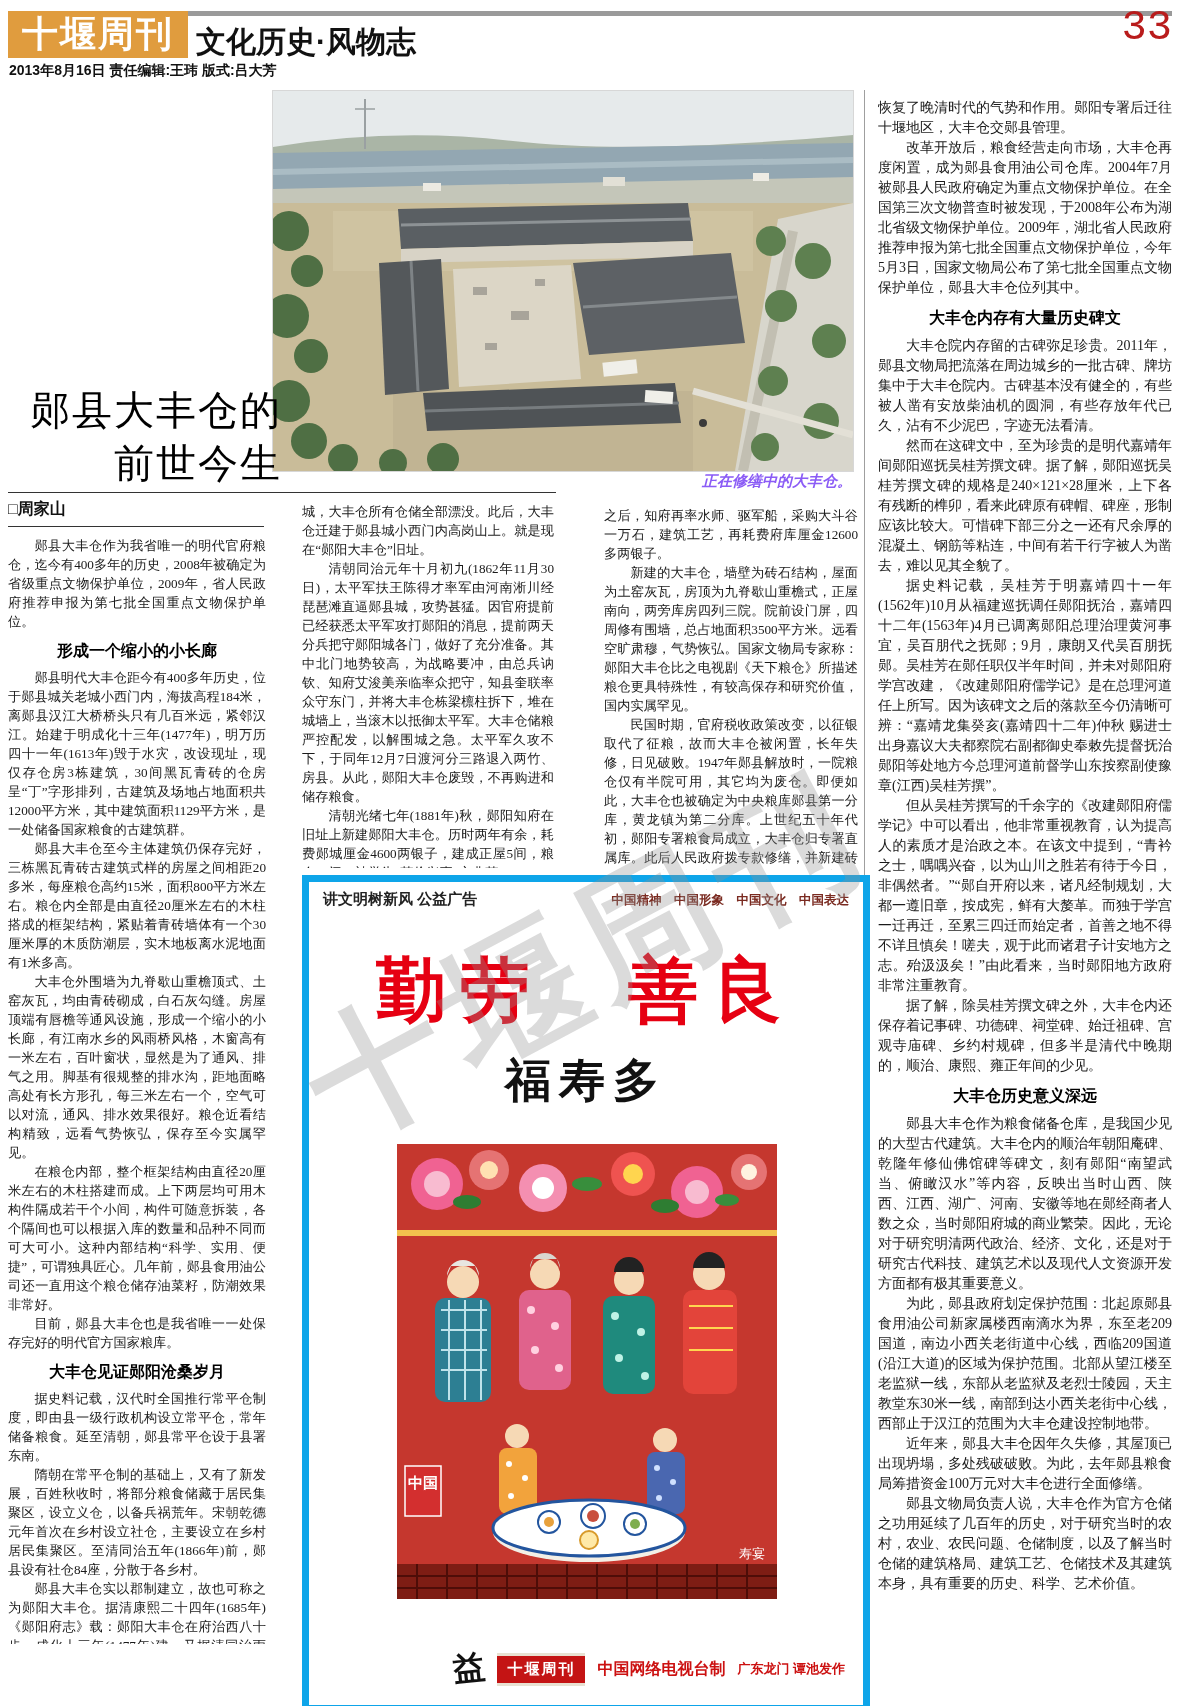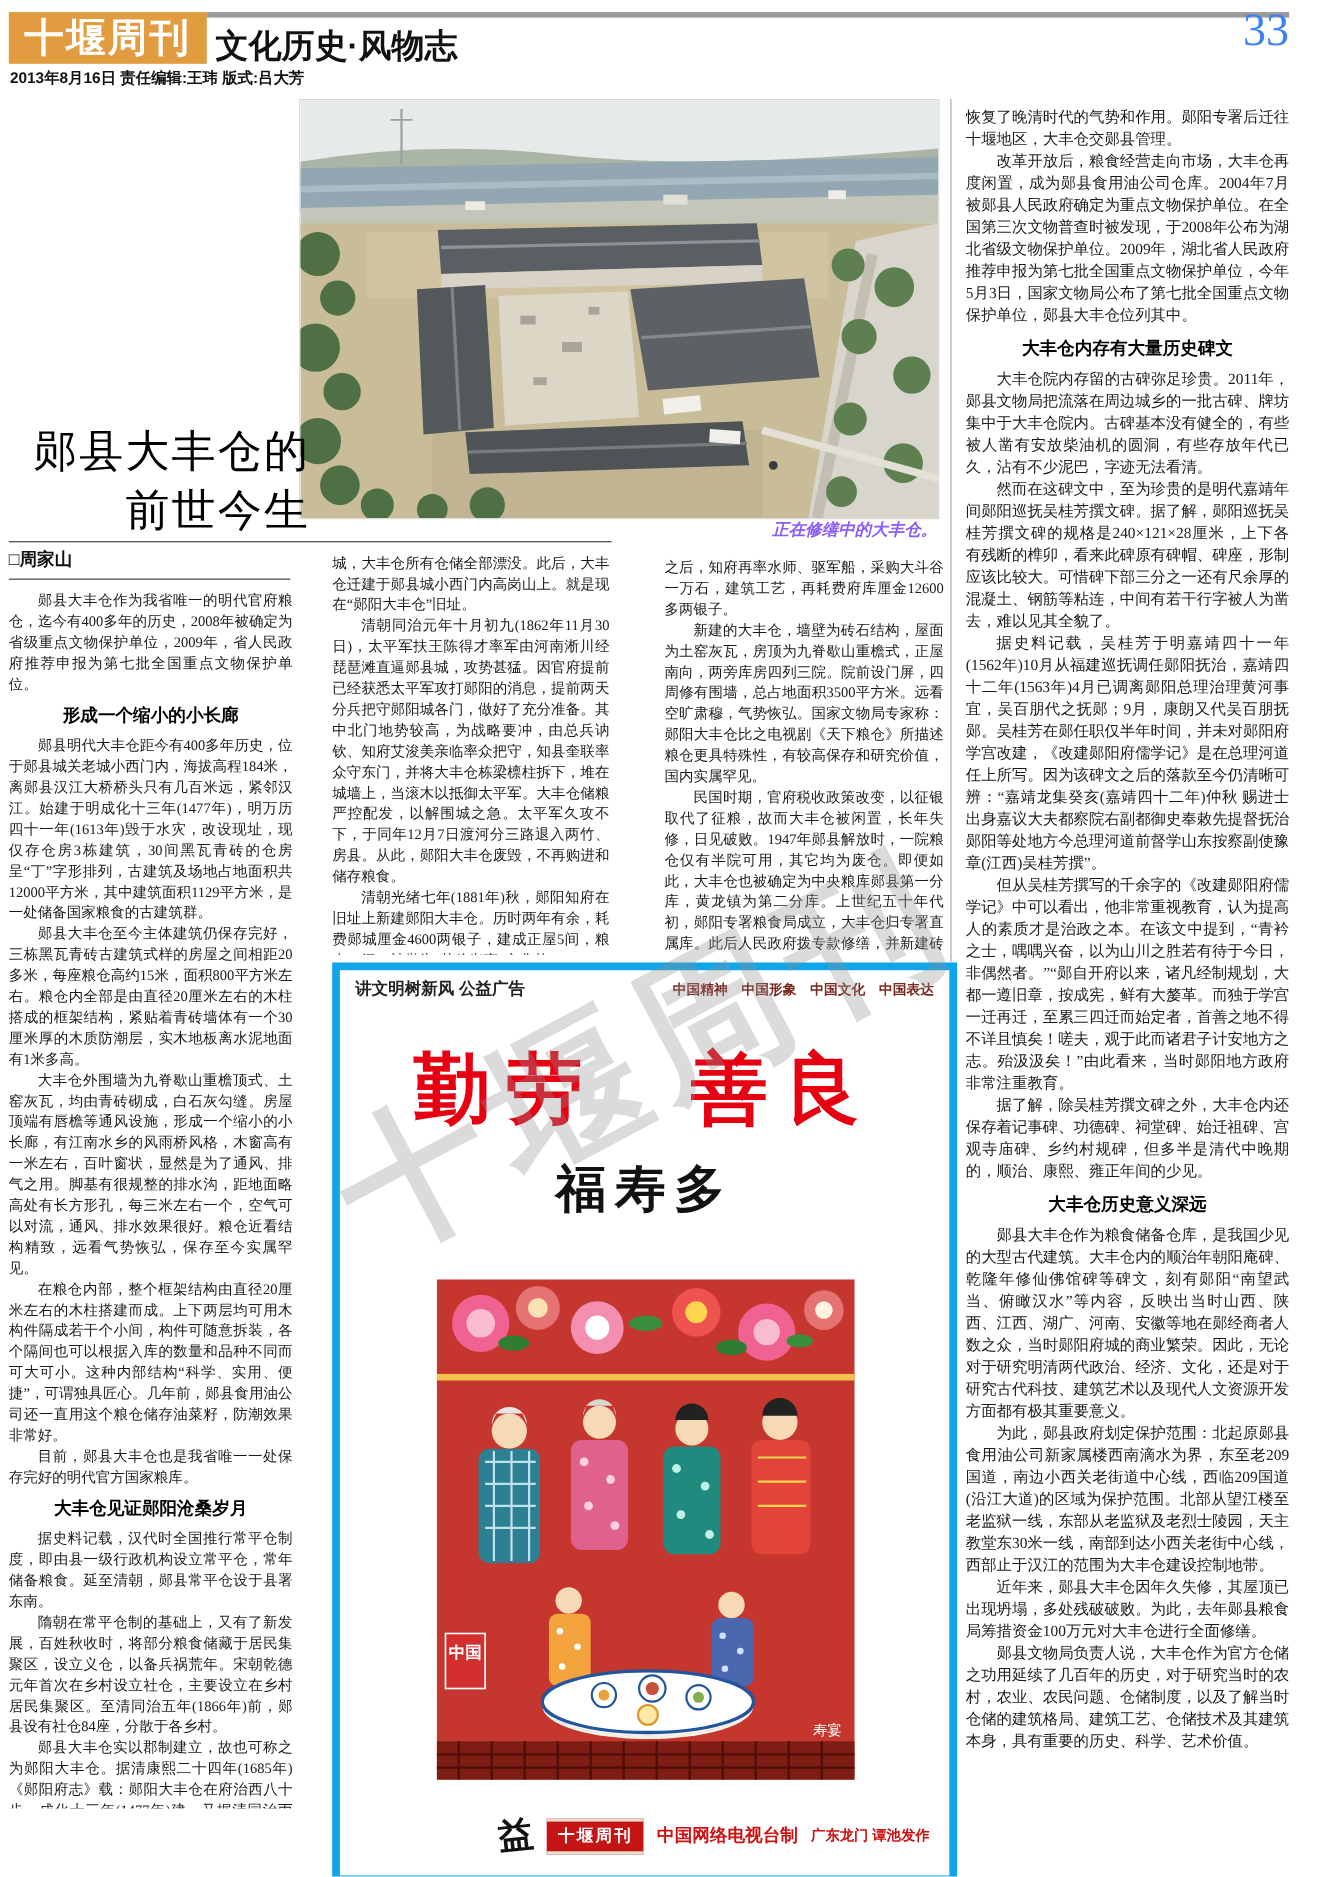--- a/index.html
+++ b/index.html
@@ -10,22 +10,22 @@
   
   .masthead-box{left:8px;top:11px;width:180px;height:47px;background:#e09c3e;
     display:flex;align-items:center;justify-content:center;}
   .masthead-box span{color:#fff;font-weight:bold;font-size:36px;letter-spacing:2px;
     font-family:"Liberation Serif","DejaVu Serif",serif;}
   .topbar{left:188px;top:11px;width:984px;height:5px;background:#9a9a9a;}
   .section-title{left:196px;top:22px;font-family:"Liberation Sans","DejaVu Sans",sans-serif;
     font-weight:bold;font-size:30px;color:#111;}
   .dateline{left:9px;top:62px;font-family:"Liberation Sans","DejaVu Sans",sans-serif;
     font-weight:bold;font-size:14px;color:#111;}
-  .page-number{top:4px;right:28px;font-family:Liberation Serif, serif;
-    font-size:42px;color:#3b82f6;}
+  .page-number{top:4px;right:28px;font-family:Liberation Mono, monospace;
+    font-size:42px;color:#b91c1c;}
 
   
   .photo{left:272px;top:90px;width:580px;height:380px;border:1px solid #d7d7d7;overflow:hidden;}
   .photo svg{display:block;}
   .photo-caption{left:272px;top:472px;width:580px;text-align:right;
     font-family:"Liberation Sans","DejaVu Sans",sans-serif;
     font-weight:bold;font-style:italic;font-size:15px;color:#8b5cf6;}
 
   
   .article-title{left:30px;top:384px;font-weight:normal;font-size:40px;line-height:53px;
@@ -57,21 +57,21 @@
   .ad-top{position:absolute;left:14px;right:14px;top:8px;display:flex;justify-content:space-between;
     font-family:"Liberation Sans","DejaVu Sans",sans-serif;font-weight:bold;}
   .ad-tag-left{font-size:15px;color:#222;}
   .ad-tag-right{font-size:12.5px;color:#7a2a20;padding-top:2px;}
   .ad-headline{position:absolute;left:0;right:0;top:62px;text-align:center;
     font-weight:bold;font-size:70px;letter-spacing:14px;color:#e60012;
     font-family:"Liberation Serif","DejaVu Serif",serif;}
   .ad-subhead{position:absolute;left:0;right:0;top:168px;text-align:center;
     font-weight:bold;font-size:46px;letter-spacing:8px;color:#111;
     font-family:"Liberation Sans","DejaVu Sans",sans-serif;}
-  .painting{position:absolute;left:88px;top:262px;width:346px;height:455px;margin-top:19px;}
+  .painting{position:absolute;left:88px;top:262px;width:346px;height:455px;}
   .ad-credits{position:absolute;left:0;right:18px;bottom:14px;display:flex;align-items:center;
     justify-content:flex-end;gap:12px;}
   .yi-logo{font-size:32px;font-weight:bold;color:#111;
     font-family:"Liberation Serif","DejaVu Serif",serif;transform:rotate(-6deg);}
   .brand-box{background:#c41414;color:#fff;font-weight:bold;font-size:15px;
     padding:4px 10px;font-family:"Liberation Serif","DejaVu Serif",serif;letter-spacing:2px;
     border-top:3px solid #e8e1d2;border-bottom:3px solid #e8e1d2;}
   .credit-text{font-family:"Liberation Sans","DejaVu Sans",sans-serif;font-weight:bold;
     font-size:16px;color:#cc1111;}
   .credit-text.small{font-size:13px;}

